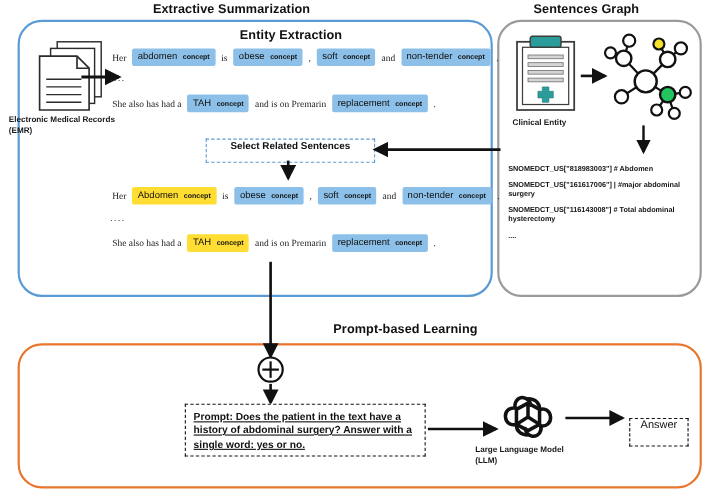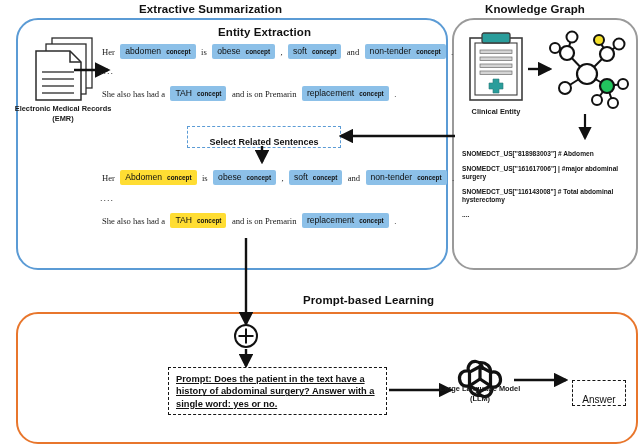--- a/index.html
+++ b/index.html
@@ -39,37 +39,37 @@
   }
   .tok.blue{background:#8cc0e8;}
   .tok.yellow{background:#ffdd33;}
   .tok .w{color:#101010;}
   .tok .c{font-size:6.4px;font-weight:bold;margin-left:5px;color:#111;}
   .plain{display:inline-block;vertical-align:middle;margin:0 2px;font-family:Liberation Serif, serif;}
   .ellip{font-size:9px;letter-spacing:1px;color:#333;}
 
   
   .dashbox{
-    position:absolute;display:flex;align-items:flex-end;justify-content:center;
+    position:absolute;display:flex;align-items:flex-start;justify-content:center;
     font-size:9px;font-weight:bold;color:#111;background:#fff;
   }
   .dash-blue{border:1.4px dashed #5b9bd5;}
   .dash-black{border:1.4px dashed #151515;margin-top:12px;}
 
   .promptbox{
     position:absolute;border:1.5px dashed #151515;background:#fff;
     padding:5px 7px;box-sizing:border-box;
   }
   .promptbox p{
     margin:0;font-size:9.3px;line-height:12.4px;font-weight:bold;color:#111;text-decoration:underline;
   }
 
   
   .cap{
-    position:absolute;text-align:center;font-size:7.4px;font-weight:bold;
+    position:absolute;font-size:7.4px;font-weight:bold;
     color:#1a1a1a;line-height:9.5px;white-space:nowrap;
   }
 
   
   .codes{position:absolute;}
   .codes div{
     font-size:6.6px;line-height:8.6px;color:#141414;font-weight:bold;
     margin-bottom:6px;max-width:168px;
   }
 
@@ -77,21 +77,21 @@
 </style>
 </head>
 <body>
 
 <div class="stage">
 
   <div class="sec-title abs" style="left:139px;top:3px;">Extractive Summarization</div>
 
   <div class="sec-title abs" style="left:218px;top:26px;">Entity Extraction</div>
 
-  <div class="sec-title abs" style="left:485px;top:3px;">Knowledge Graph</div>
+  <div class="sec-title abs" style="left:485px;top:3px;">Sentences Graph</div>
 
   <div class="sec-title abs" style="left:303px;top:294px;text-align:center;">Prompt-based Learning</div>
 
   <div class="panel panel-blue" style="left:16px;top:18px;width:428px;height:248px;"></div>
 
   <div class="panel panel-gray" style="left:452px;top:18px;width:182px;height:248px;"></div>
 
   <div class="panel panel-orange" style="left:16px;top:312px;width:618px;height:128px;"></div>
 
   <svg class="abs" style="left:22px;top:34px;" width="92" height="72">
@@ -315,21 +315,21 @@
   <svg class="abs" style="left:456px;top:355px;" width="48" height="48" viewBox="0 0 48 48">
     <g fill="none" stroke="#111" stroke-width="3.2" stroke-linecap="round" stroke-linejoin="round">
       <path d="M24 7.5 C31 7.5 35 12 34.5 17.5 C39.5 15.5 44 18.5 44.5 24 C45 29.5 40.5 33 35.5 32 C37 37 33.5 42 28 41.5 C24.5 41 22 38 21.5 34.5"></path>
       <path d="M24 40.5 C17 40.5 13 36 13.5 30.5 C8.5 32.5 4 29.5 3.5 24 C3 18.5 7.5 15 12.5 16 C11 11 14.5 6 20 6.5 C23.5 7 26 10 26.5 13.5"></path>
       <path d="M13.5 17.2 L24 11.5 L34.5 17.2 L34.5 30.8 L24 36.5 L13.5 30.8 Z"></path>
       <path d="M24 11.5 L24 24 L34.5 30.8"></path>
       <path d="M24 24 L13.5 30.8"></path>
     </g>
   </svg>
 
-  <div class="cap" style="left:432px;top:384px;width:96px;">
+  <div class="cap" style="left:432px;top:404px;width:96px;">
     <span>Large Language Model</span><br>
     <span>(LLM)</span>
   </div>
 
   <svg class="abs" style="left:514px;top:373px;" width="60" height="14">
     <defs>
       <marker id="ah9" markerWidth="6" markerHeight="6" refX="5" refY="3" orient="auto">
         <path d="M0,0 L6,3 L0,6 z" fill="#111"></path>
       </marker>
     </defs>

